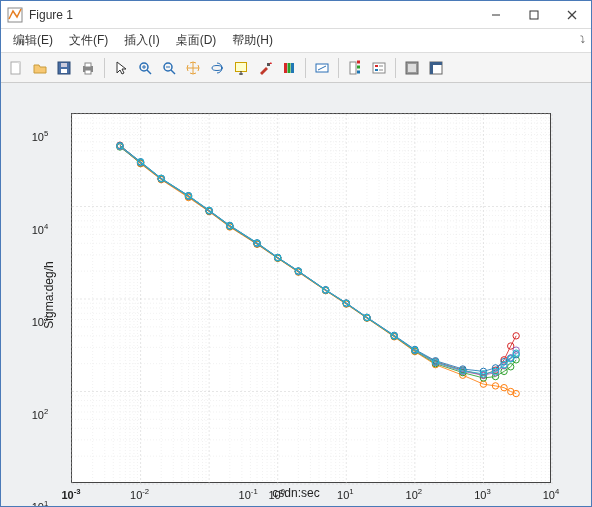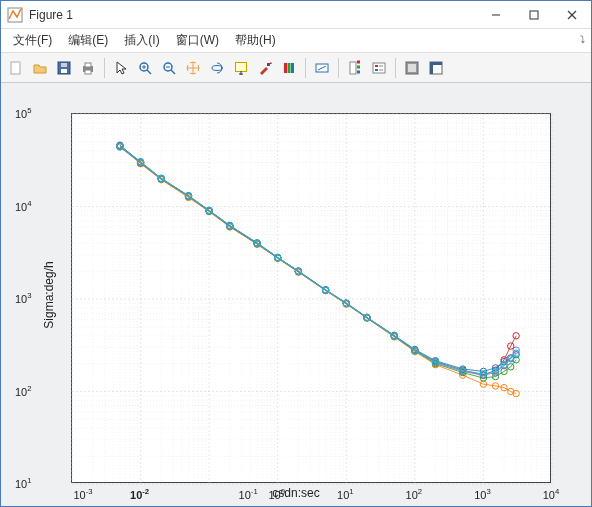--- a/index.html
+++ b/index.html
@@ -51,21 +51,21 @@
   }
   .axes {
     position: absolute;
     left: 70px; top: 30px;
     width: 480px; height: 370px;
     background: #fff;
     border: 1px solid #444;
   }
   .tick-label { position: absolute; font-size: 11px; color: #222; font-family: Arial; }
   .tick-x { top: 404px; transform: translateX(-50%); }
-  .tick-y { right: 526px; transform: translateY(-50%); text-align: left; width: 50px; }
+  .tick-y { right: 526px; transform: translateY(-50%); text-align: center; width: 50px; margin-top: 23px; }
   .axis-label { position: absolute; font-size: 12px; color: #222; font-family: Arial; }
   .xlabel { left: 50%; bottom: 6px; transform: translateX(-50%); }
   .ylabel { left: 14px; top: 50%; transform: translateY(-50%) rotate(-90deg); transform-origin: center; }
   .watermark { position: absolute; right: 20px; bottom: 20px; color: #ddd; font-size: 13px; font-style: italic; }
   sup { font-size: 0.7em; }
 </style>
 </head>
 <body>
 
 <div class="window">
@@ -88,24 +88,24 @@
     </div>
     <div class="win-btn close-btn">
       <svg width="10" height="10">
           <line x1="1" y1="1" x2="9" y2="9" stroke="currentColor" stroke-width="1.2"></line>
           <line x1="9" y1="1" x2="1" y2="9" stroke="currentColor" stroke-width="1.2"></line>
         </svg>
     </div>
   </div>
 
   <div class="menubar">
+    <span class="menu-item">编辑(E)</span>
     <span class="menu-item">文件(F)</span>
-    <span class="menu-item">编辑(E)</span>
     <span class="menu-item">插入(I)</span>
-    <span class="menu-item">窗口(W)</span>
+    <span class="menu-item">桌面(D)</span>
     <span class="menu-item">帮助(H)</span>
     <span class="dropdown-arrow">⤵</span>
   </div>
 
   <div class="toolbar" id="toolbar">
       <div class="tb-btn">
         <svg width="16" height="16">
           <rect x="3" y="2" width="9" height="12" fill="#fff" stroke="#aaa"></rect>
           <polygon points="12,2 12,5 9,2" fill="#ddd"></polygon>
         </svg>
@@ -458,22 +458,22 @@
           <circle cx="390.78651458304125" cy="256.6588914403577" r="3.2" fill="none" stroke="#17becf" stroke-width="1"></circle>
           <circle cx="411.4285714285714" cy="259.89431791924807" r="3.2" fill="none" stroke="#17becf" stroke-width="1"></circle>
           <circle cx="423.503400620961" cy="257.38273516021366" r="3.2" fill="none" stroke="#17becf" stroke-width="1"></circle>
           <circle cx="432.0706282741016" cy="250.67179844896708" r="3.2" fill="none" stroke="#17becf" stroke-width="1"></circle>
           <circle cx="438.7158863089397" cy="244.92311707469895" r="3.2" fill="none" stroke="#17becf" stroke-width="1"></circle>
           <circle cx="444.1454574664911" cy="239.11496531269935" r="3.2" fill="none" stroke="#17becf" stroke-width="1"></circle>
           <path d="M47.92937172589843 31.89969477994714 L68.57142857142857 48.099357776463535 L89.2134854169587 64.45436468860481 L116.50080029732699 81.80602767012726 L137.14285714285714 96.51000642351869 L157.7849139883873 111.7037687214115 L185.0722288687556 129.10909008968653 L205.7142857142857 143.6378821008447 L226.35634255981586 157.15472540108175 L253.64365744018414 176.0358237967548 L274.2857142857143 189.23256787686245 L294.92777113124447 203.56099917554369 L322.21508601161275 221.80945080216347 L342.8571428571429 236.1378821008447 L363.49919970267297 248.07914151594457 L390.78651458304125 256.6588914403577 L411.4285714285714 259.89431791924807 L423.503400620961 257.38273516021366 L432.0706282741016 250.67179844896708 L438.7158863089397 244.92311707469895 L444.1454574664911 239.11496531269935 " fill="none" stroke="#17becf" stroke-width="1" opacity="0.85"></path>
         </svg>
     </div>
     <div id="xticks">
-        <div class="tick-label tick-x" style="left: 82px;">10<sup>-3</sup></div>
-        <div class="tick-label tick-x" style="left: 138.571px; font-weight: bold;">10<sup>-2</sup></div>
+        <div class="tick-label tick-x" style="left: 70px; font-weight: bold;">10<sup>-3</sup></div>
+        <div class="tick-label tick-x" style="left: 138.571px;">10<sup>-2</sup></div>
         <div class="tick-label tick-x" style="left: 207.143px; margin-left: 40px;">10<sup>-1</sup></div>
         <div class="tick-label tick-x" style="left: 275.714px;">10<sup>0</sup></div>
         <div class="tick-label tick-x" style="left: 344.286px;">10<sup>1</sup></div>
         <div class="tick-label tick-x" style="left: 412.857px;">10<sup>2</sup></div>
         <div class="tick-label tick-x" style="left: 481.429px;">10<sup>3</sup></div>
         <div class="tick-label tick-x" style="left: 550px;">10<sup>4</sup></div>
       </div>
     <div id="yticks">
         <div class="tick-label tick-y" style="top: 400px;">10<sup>1</sup></div>
         <div class="tick-label tick-y" style="top: 307.5px;">10<sup>2</sup></div>

